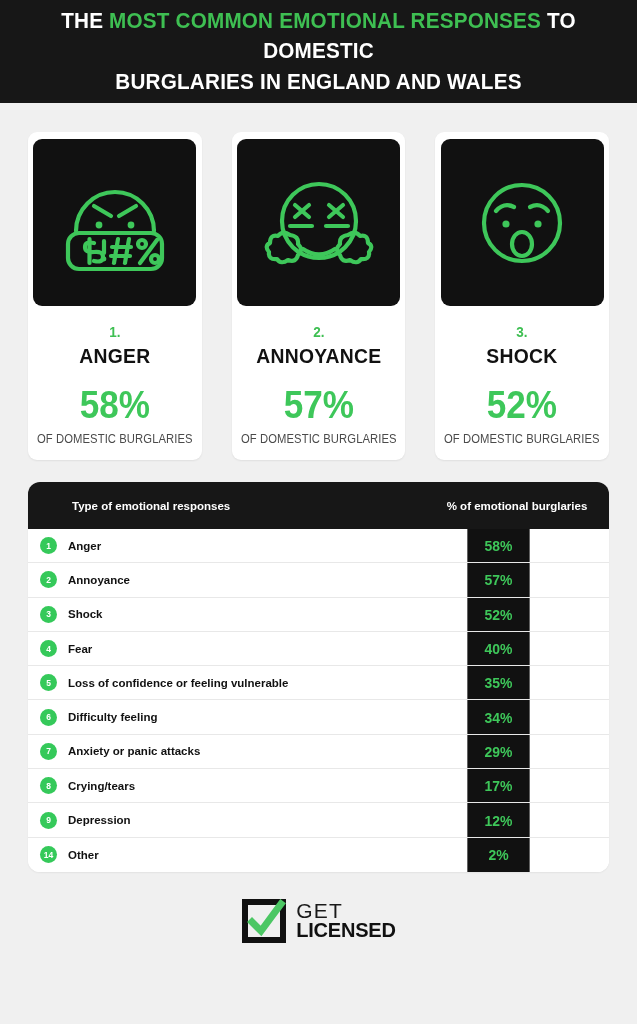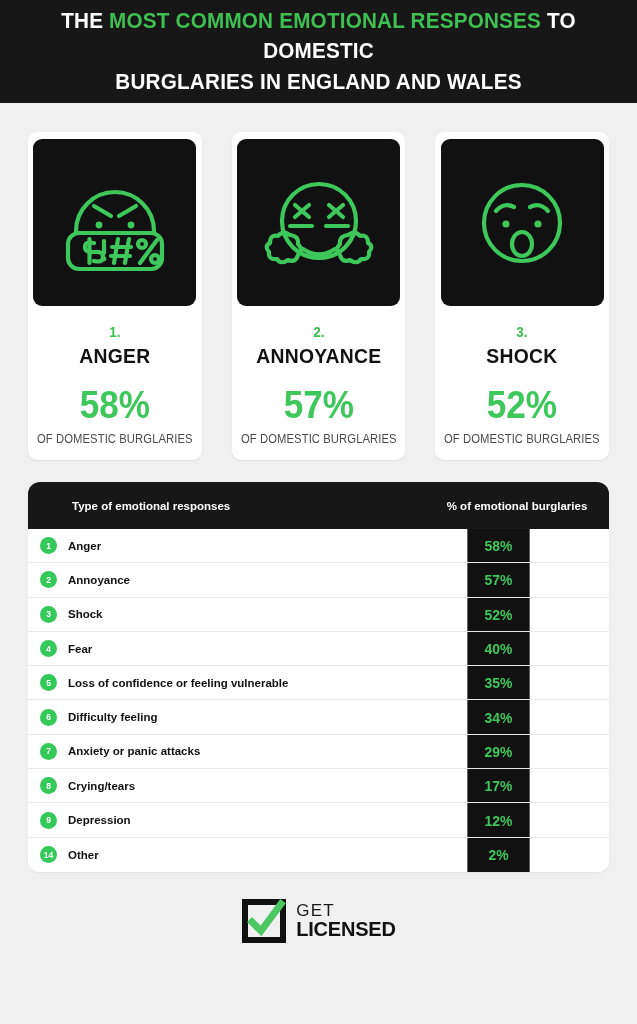--- a/index.html
+++ b/index.html
@@ -198,21 +198,21 @@
     gap: 9px;
   }
   .logo-mark { width: 46px; height: 46px; }
   .logo-text {
     display: flex;
     flex-direction: column;
     line-height: 0.96;
   }
   .logo-get {
     font-family: "Liberation Sans", sans-serif;
-    font-size: 17px;
+    font-size: 21px;
     font-weight: normal;
     letter-spacing: 1.2px;
     color: #1a1a1a;
   }
   .logo-licensed {
     font-family: "Liberation Sans", sans-serif;
     font-size: 20px;
     font-weight: bold;
     letter-spacing: -0.2px;
     color: #111111;

